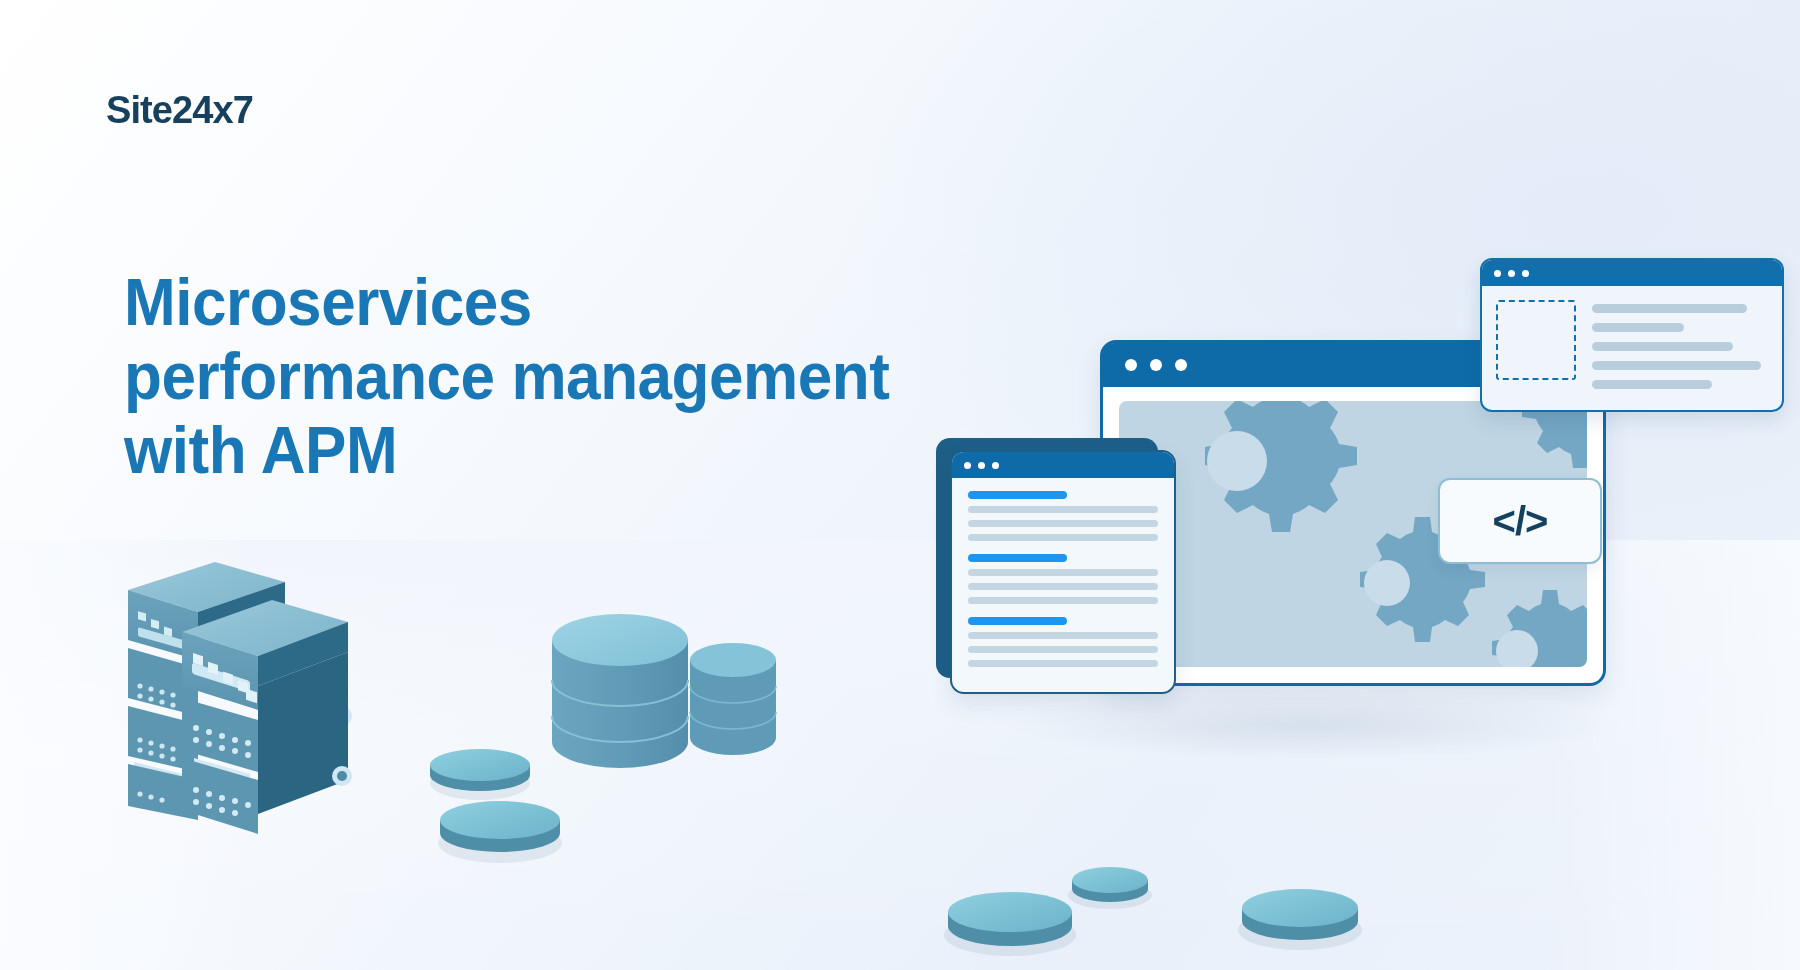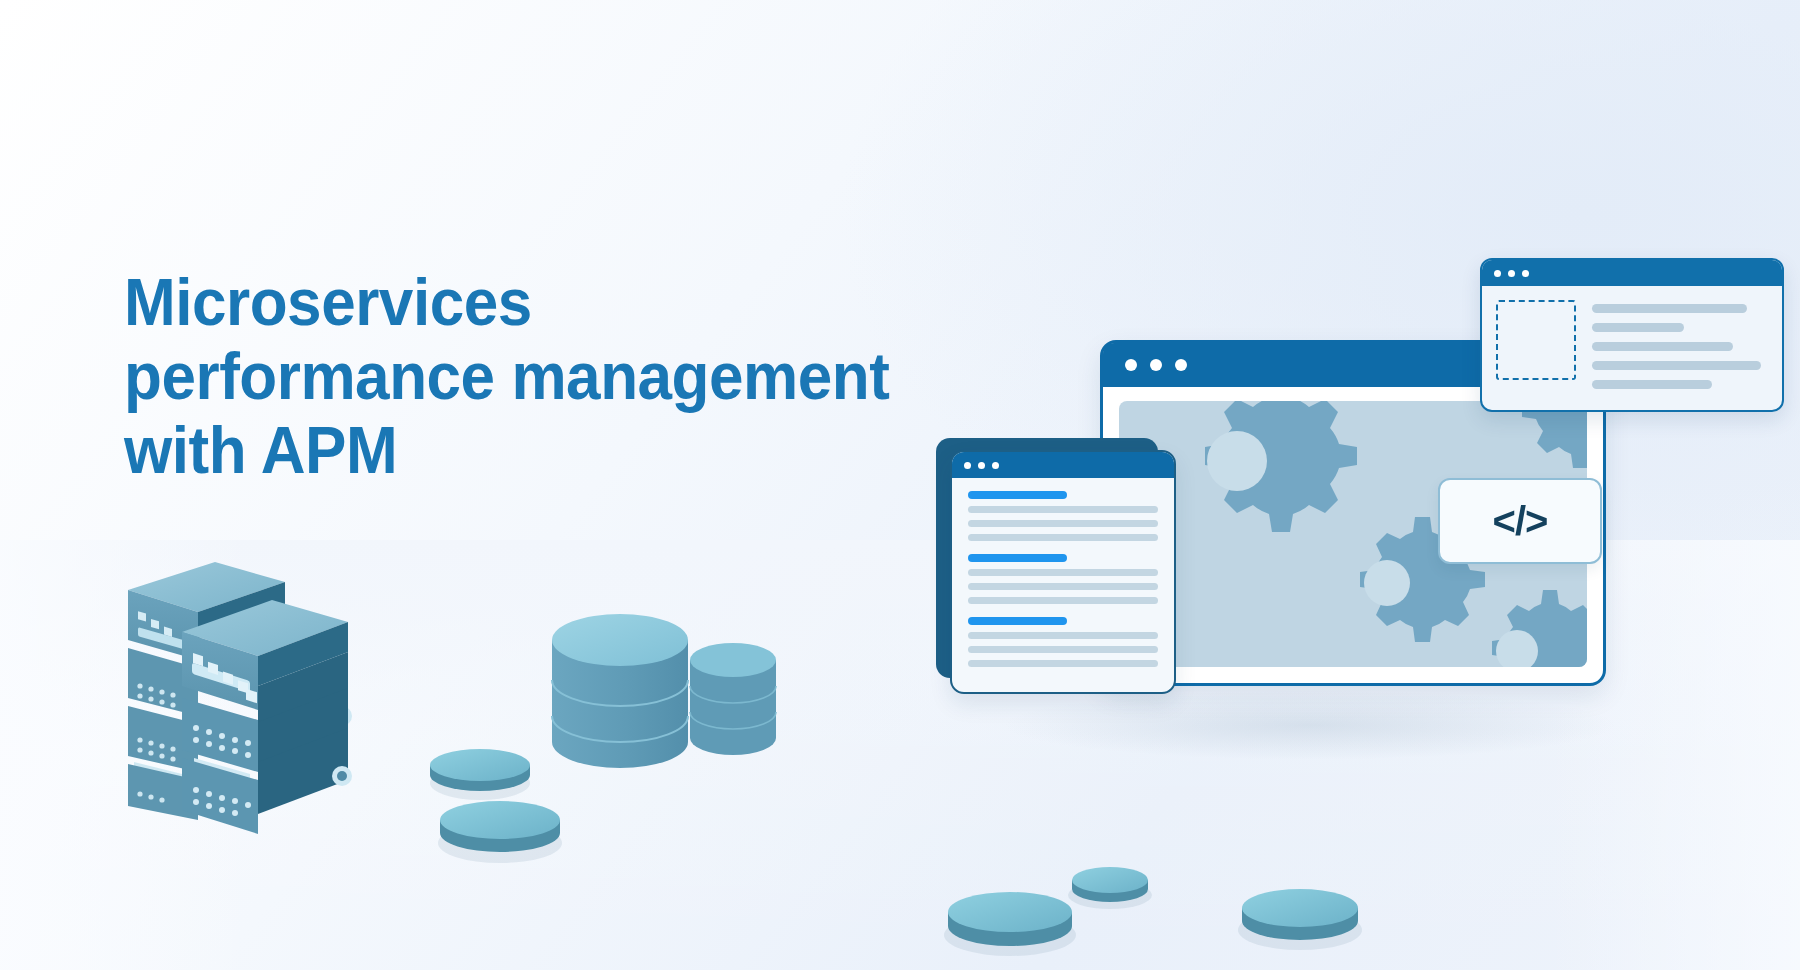--- a/index.html
+++ b/index.html
@@ -135,20 +135,21 @@
 
 <div class="stage">
 
   <div class="floor">
 
     <div class="fade"></div>
     <div class="fade-l"></div>
   </div>
 
   <div class="logo">
+    <div class="site-text">Site24x7</div>
   </div>
 
   <h1 class="headline">
     <span class="ln">Microservices</span>
     <span class="ln">performance management</span>
     <span class="ln">with APM</span>
   </h1>
 
   <div class="soft-shadow"></div>
 

